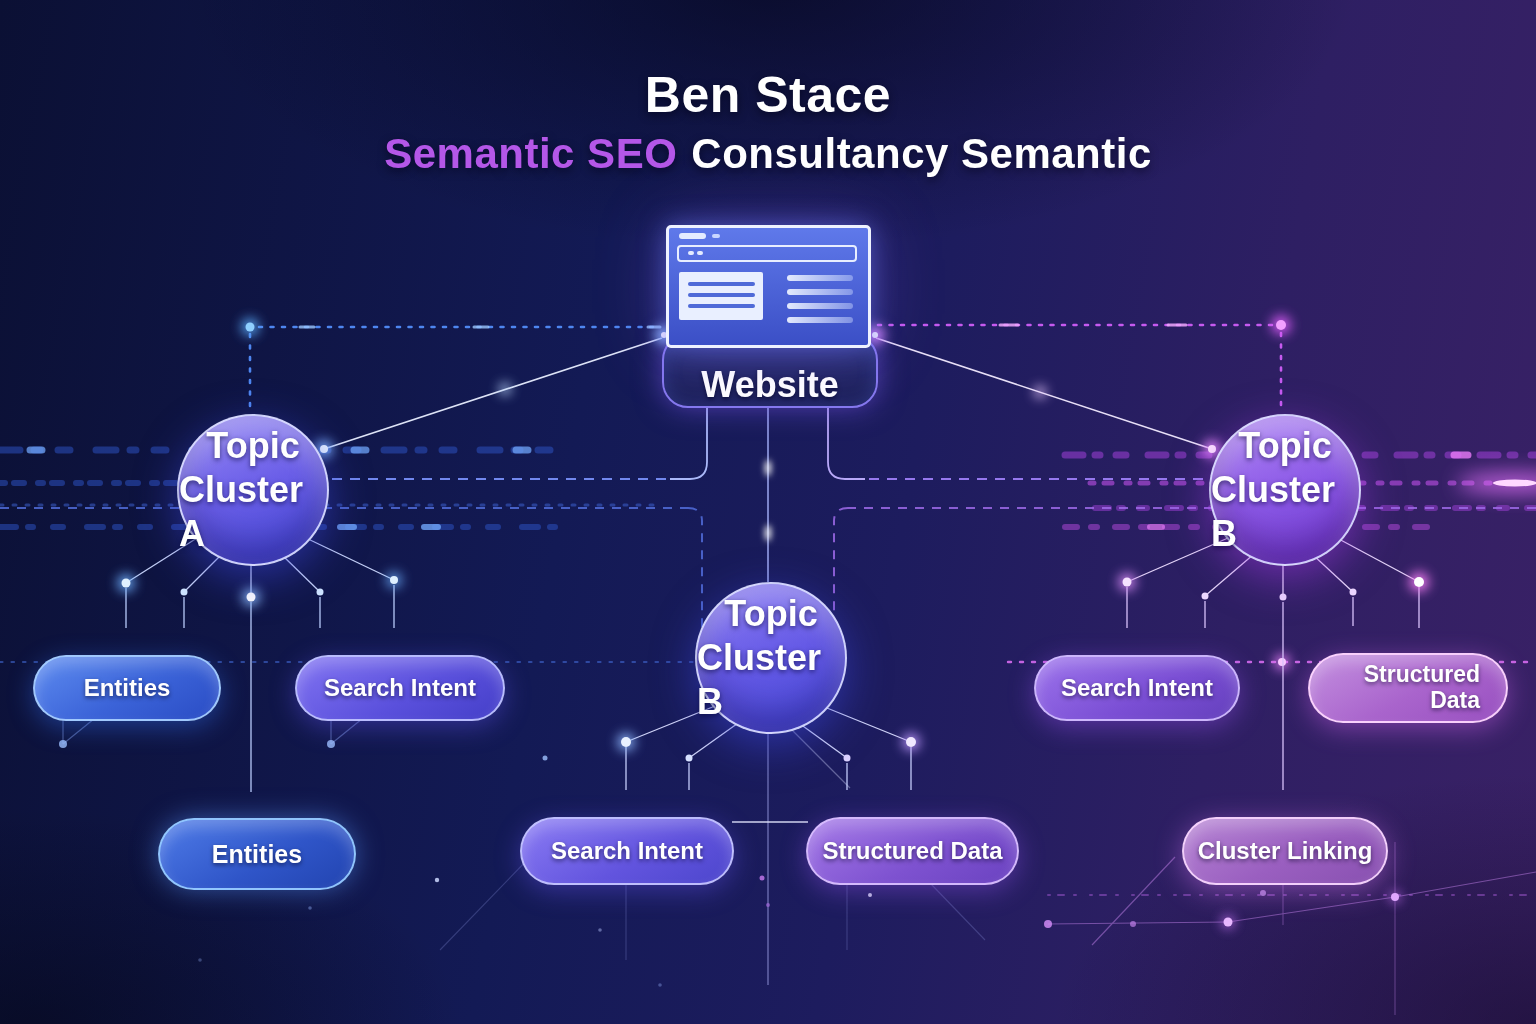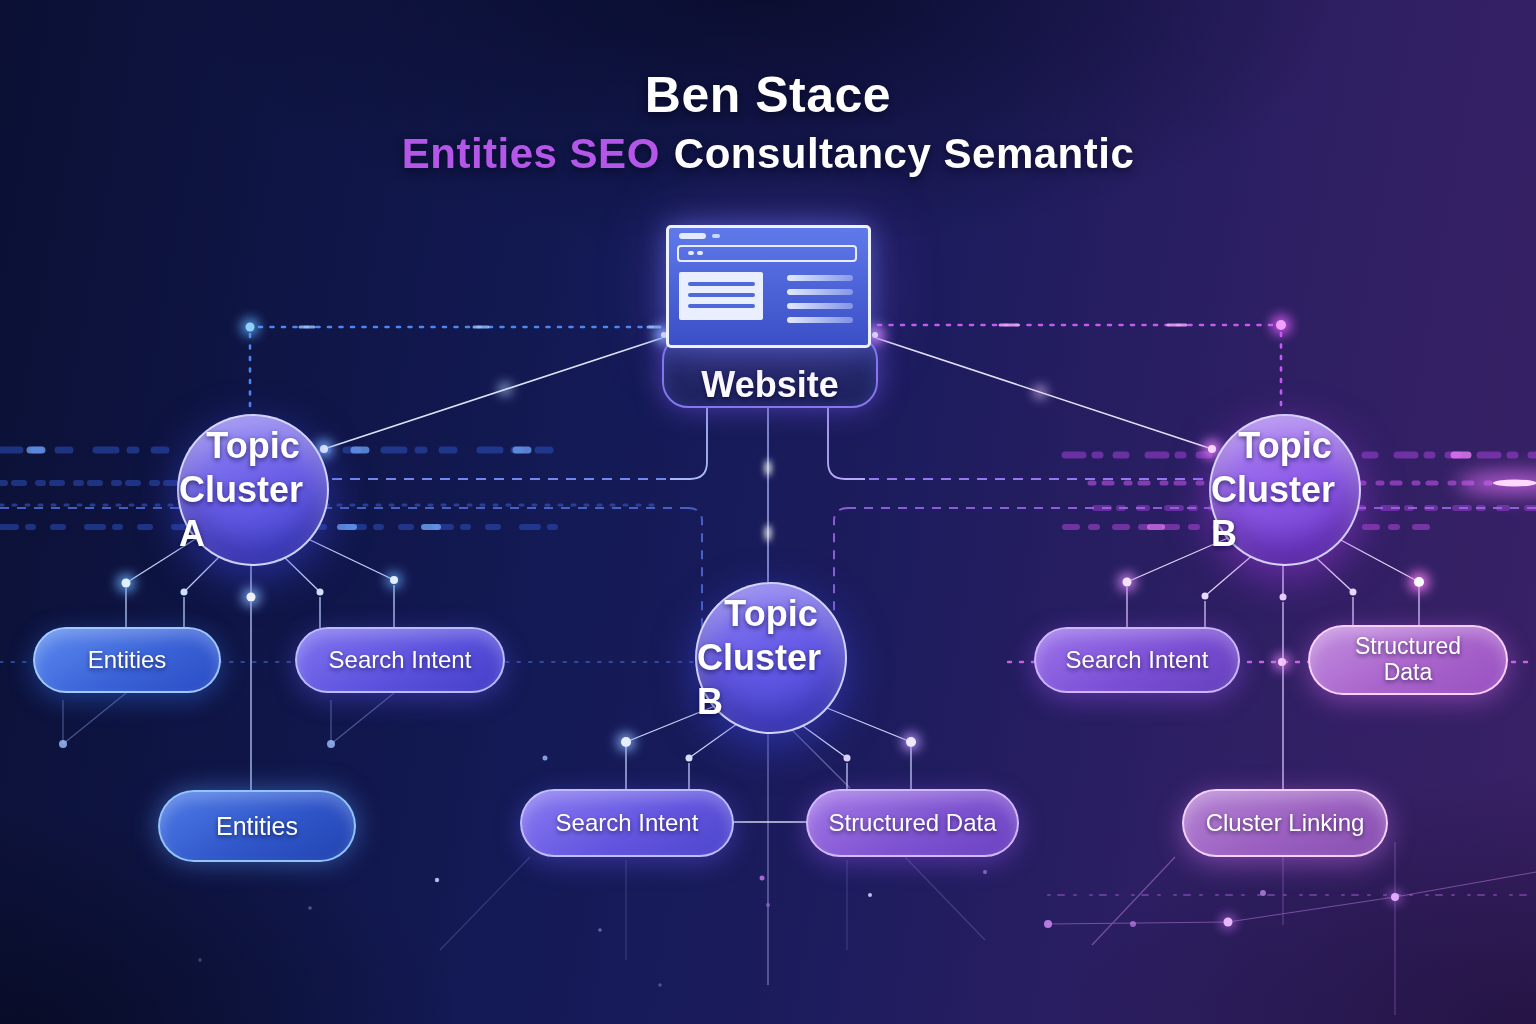--- a/index.html
+++ b/index.html
@@ -41,22 +41,22 @@
   .cluster{width:148px;height:148px;border-radius:50%;display:flex;flex-direction:column;
     align-items:center;justify-content:center;color:#fff;font-weight:bold;font-size:36px;line-height:1.22;
     border:2px solid rgba(226,230,255,.85);text-shadow:0 2px 5px rgba(5,5,50,.6);
     box-shadow:0 12px 42px rgba(60,70,220,.55),inset 0 16px 26px rgba(255,255,255,.26),inset 0 -20px 32px rgba(18,10,92,.38);}
   .cluster-a{left:177px;top:414px;background:linear-gradient(160deg,#9a8cf6 0%,#6b5fe8 48%,#4146d4 100%);}
   .cluster-b-center{left:695px;top:582px;background:linear-gradient(160deg,#8f80f4 0%,#655ae6 50%,#4649d8 100%);}
   .cluster-b-right{left:1209px;top:414px;background:linear-gradient(160deg,#b28af6 0%,#8b58e6 52%,#6c37ce 100%);
     box-shadow:0 12px 42px rgba(170,60,240,.5),inset 0 16px 26px rgba(255,255,255,.28),inset 0 -20px 32px rgba(50,8,90,.4);}
   
   .pill{display:flex;align-items:center;justify-content:center;border-radius:40px;color:#fff;
-    font-weight:normal;font-size:24px;text-align:center;text-shadow:0 2px 4px rgba(0,0,30,.55);
-    border:2px solid;box-sizing:border-box;line-height:1.12;}
+    font-weight:bold;font-size:24px;text-align:right;text-shadow:0 2px 4px rgba(0,0,30,.55);
+    border:2px solid;box-sizing:border-box;line-height:1.12;margin-top:28px;}
   .p-entities-a{left:33px;top:627px;width:188px;height:66px;
     background:linear-gradient(150deg,#5e8cf0 0%,#3b63d8 55%,#2a4cc4 100%);
     border-color:rgba(168,208,255,.92);box-shadow:0 6px 26px rgba(50,110,240,.45),inset 0 8px 14px rgba(255,255,255,.22);}
   .p-search-intent-a{left:295px;top:627px;width:210px;height:66px;
     background:linear-gradient(150deg,#8274f2 0%,#5a50dc 58%,#443fc8 100%);
     border-color:rgba(192,196,255,.92);box-shadow:0 6px 26px rgba(90,80,230,.45),inset 0 8px 14px rgba(255,255,255,.22);}
   .p-entities-a2{left:158px;top:790px;width:198px;height:72px;font-size:25px;
     background:linear-gradient(150deg,#4f7ce8 0%,#2f55c8 58%,#2244b0 100%);
     border-color:rgba(150,202,255,.95);box-shadow:0 0 26px rgba(90,150,255,.5),inset 0 8px 14px rgba(255,255,255,.22);}
   .p-search-intent-c{left:520px;top:789px;width:214px;height:68px;
@@ -265,21 +265,21 @@
     <circle cx="600" cy="930" r="1.8" fill="#aab8f0" opacity=".5"></circle>
     <circle cx="870" cy="895" r="2" fill="#e8e8ff" opacity=".8"></circle>
     <circle cx="310" cy="908" r="1.8" fill="#8fa8f0" opacity=".45"></circle>
     <circle cx="985" cy="872" r="2" fill="#c898f0" opacity=".6"></circle>
     <circle cx="660" cy="985" r="1.8" fill="#8fa8f0" opacity=".4"></circle>
     <circle cx="200" cy="960" r="1.8" fill="#8fa8f0" opacity=".35"></circle>
   </svg>
 
   <div class="abs title-line1">Ben Stace</div>
   <div class="abs title-line2">
-    <span class="title-accent">Entities SEO</span><span>Consultancy Semantic</span>
+    <span class="title-accent">Semantic SEO</span><span>Consultancy Semantic</span>
   </div>
 
   <div class="abs website-label">Website</div>
   <div class="abs browser">
     <div class="abs b-tab"></div>
     <div class="abs b-tab2"></div>
     <div class="abs b-url">
       <div class="abs b-dot1"></div>
       <div class="abs b-dot2"></div>
     </div>

